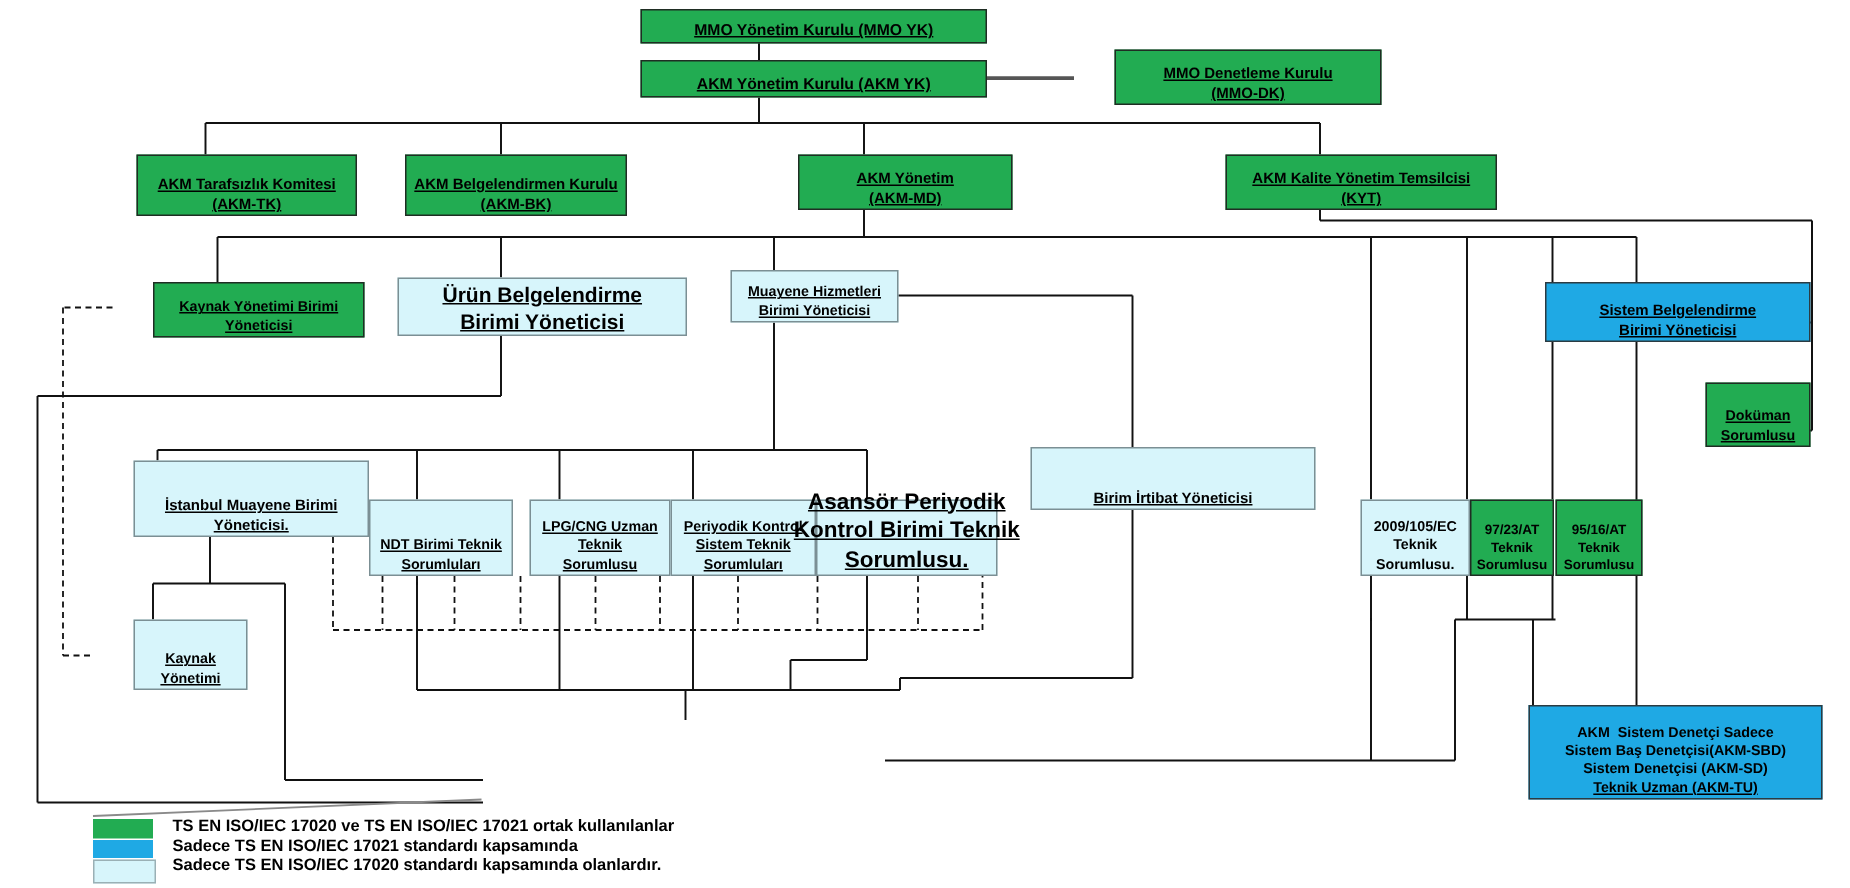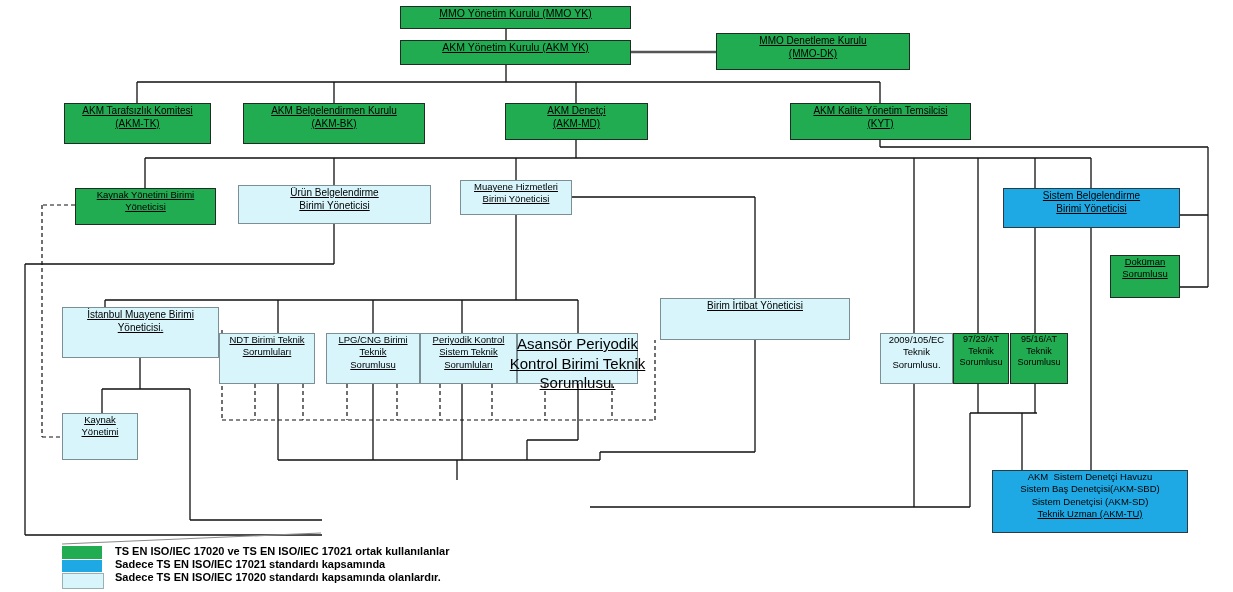--- a/index.html
+++ b/index.html
@@ -3,22 +3,22 @@
 <meta charset="utf-8">
 <style>
   html,body{margin:0;padding:0;background:#ffffff;}
   #canvas{
     position:relative;width:1233px;height:592px;background:#ffffff;overflow:hidden;
     font-family:"Liberation Sans","DejaVu Sans",sans-serif;
   }
   .wires{position:absolute;left:0;top:0;z-index:1;}
   .node{
     position:absolute;z-index:2;box-sizing:border-box;
-    display:flex;flex-direction:column;justify-content:flex-start;align-items:center;
-    text-align:center;font-weight:normal;color:#000;line-height:1.3;
+    display:flex;flex-direction:column;justify-content:flex-end;align-items:center;
+    text-align:center;font-weight:bold;color:#000;line-height:1.3;margin-left:27px;
   }
   .green{background:#22AC52;border:1px solid #1f2d23;}
   .cyan{background:#D7F5FB;border:1px solid #7b8f94;}
   .blue{background:#1FA9E4;border:1px solid #2b3b42;}
   .ln{display:block;white-space:pre;}
   .u{text-decoration:underline;}
   .sq{text-decoration:underline wavy #e11;text-decoration-skip-ink:none;}
   .legend-swatch{position:absolute;z-index:2;}
   .sw-green{background:#22AC52;}
   .sw-blue{background:#1FA9E4;}
@@ -57,45 +57,45 @@
       M255,384 V420 M303,384 V420 M347,384 V420 M397,384 V420
       M440,384 V420 M492,384 V420 M545,384 V420 M612,384 V420"></path>
   </svg>
 
   <div class="node green" style="left:400px;top:6px;width:231px;height:23px;font-size:10.5px">
     <span class="ln u">MMO Yönetim Kurulu (MMO YK)</span>
   </div>
   <div class="node green" style="left:400px;top:40px;width:231px;height:25px;font-size:10.5px">
     <span class="ln u">AKM Yönetim Kurulu (AKM YK)</span>
   </div>
-  <div class="node green" style="left:716px;top:33px;width:194px;height:37px;font-size:10px">
+  <div class="node green" style="left:716px;top:33px;width:178px;height:37px;font-size:10px">
     <span class="ln u">MMO Denetleme Kurulu</span>
     <span class="ln u">(MMO-DK)</span>
   </div>
   <div class="node green" style="left:64px;top:103px;width:147px;height:41px;font-size:10px">
     <span class="ln u">AKM Tarafsızlık Komitesi</span>
     <span class="ln u">(AKM-TK)</span>
   </div>
-  <div class="node green" style="left:243px;top:103px;width:182px;height:41px;font-size:10px">
+  <div class="node green" style="left:243px;top:103px;width:148px;height:41px;font-size:10px">
     <span class="ln u">AKM Belgelendirmen Kurulu</span>
     <span class="ln u">(AKM-BK)</span>
   </div>
   <div class="node green" style="left:505px;top:103px;width:143px;height:37px;font-size:10px">
-    <span class="ln u">AKM Denetçi</span>
+    <span class="ln u">AKM Yönetim</span>
     <span class="ln u">(AKM-MD)</span>
   </div>
   <div class="node green" style="left:790px;top:103px;width:181px;height:37px;font-size:10px">
     <span class="ln u">AKM Kalite Yönetim Temsilcisi</span>
     <span class="ln u">(KYT)</span>
   </div>
   <div class="node green" style="left:75px;top:188px;width:141px;height:37px;font-size:9.5px">
     <span class="ln u">Kaynak Yönetimi Birimi</span>
     <span class="ln u">Yöneticisi</span>
   </div>
-  <div class="node cyan" style="left:238px;top:185px;width:193px;height:39px;font-size:10px">
+  <div class="node cyan" style="left:238px;top:185px;width:193px;height:39px;font-size:14px">
     <span class="ln u">Ürün Belgelendirme</span>
     <span class="ln u">Birimi Yöneticisi</span>
   </div>
   <div class="node cyan" style="left:460px;top:180px;width:112px;height:35px;font-size:9.5px">
     <span class="ln u">Muayene Hizmetleri</span>
     <span class="ln u">Birimi Yöneticisi</span>
   </div>
   <div class="node blue" style="left:1003px;top:188px;width:177px;height:40px;font-size:10px">
     <span class="ln u">Sistem Belgelendirme</span>
     <span class="ln u">Birimi Yöneticisi</span>
@@ -106,21 +106,21 @@
   </div>
   <div class="node cyan" style="left:62px;top:307px;width:157px;height:51px;font-size:10px">
     <span class="ln u">İstanbul Muayene Birimi</span>
     <span class="ln u">Yöneticisi.</span>
   </div>
   <div class="node cyan" style="left:219px;top:333px;width:96px;height:51px;font-size:9.5px">
     <span class="ln u">NDT Birimi Teknik</span>
     <span class="ln u">Sorumluları</span>
   </div>
   <div class="node cyan" style="left:326px;top:333px;width:94px;height:51px;font-size:9.5px">
-    <span class="ln u">LPG/CNG Birimi</span>
+    <span class="ln u">LPG/CNG Uzman</span>
     <span class="ln u">Teknik</span>
     <span class="ln u">Sorumlusu</span>
   </div>
   <div class="node cyan" style="left:420px;top:333px;width:97px;height:51px;font-size:9.5px">
     <span class="ln u">Periyodik Kontrol</span>
     <span class="ln u">Sistem Teknik</span>
     <span class="ln u">Sorumluları</span>
   </div>
   <div class="node cyan" style="left:517px;top:333px;width:121px;height:51px;font-size:15px">
     <span class="ln u">Asansör Periyodik</span>
@@ -143,21 +143,21 @@
   <div class="node green" style="left:1010px;top:333px;width:58px;height:51px;font-size:9px">
     <span class="ln">95/16/AT</span>
     <span class="ln">Teknik</span>
     <span class="ln">Sorumlusu</span>
   </div>
   <div class="node cyan" style="left:62px;top:413px;width:76px;height:47px;font-size:9.5px">
     <span class="ln u">Kaynak</span>
     <span class="ln u">Yönetimi</span>
   </div>
   <div class="node blue" style="left:992px;top:470px;width:196px;height:63px;font-size:9.5px">
-    <span class="ln">AKM  Sistem Denetçi Havuzu</span>
+    <span class="ln">AKM  Sistem Denetçi Sadece</span>
     <span class="ln">Sistem Baş Denetçisi(AKM-SBD)</span>
     <span class="ln">Sistem Denetçisi (AKM-SD)</span>
     <span class="ln u">Teknik Uzman (AKM-TU)</span>
   </div>
 
   <div class="legend-swatch sw-green" style="left:62px;top:546px;width:40px;height:13px"></div>
   <div class="legend-swatch sw-blue" style="left:62px;top:560px;width:40px;height:12px"></div>
   <div class="legend-swatch sw-cyan" style="left:62px;top:573px;width:40px;height:14px"></div>
   <div class="legend-label" style="left:115px;top:545px">TS EN ISO/IEC 17020 ve TS EN ISO/IEC 17021 ortak kullanılanlar</div>
   <div class="legend-label" style="left:115px;top:558px">Sadece TS EN ISO/IEC 17021 standardı kapsamında</div>

